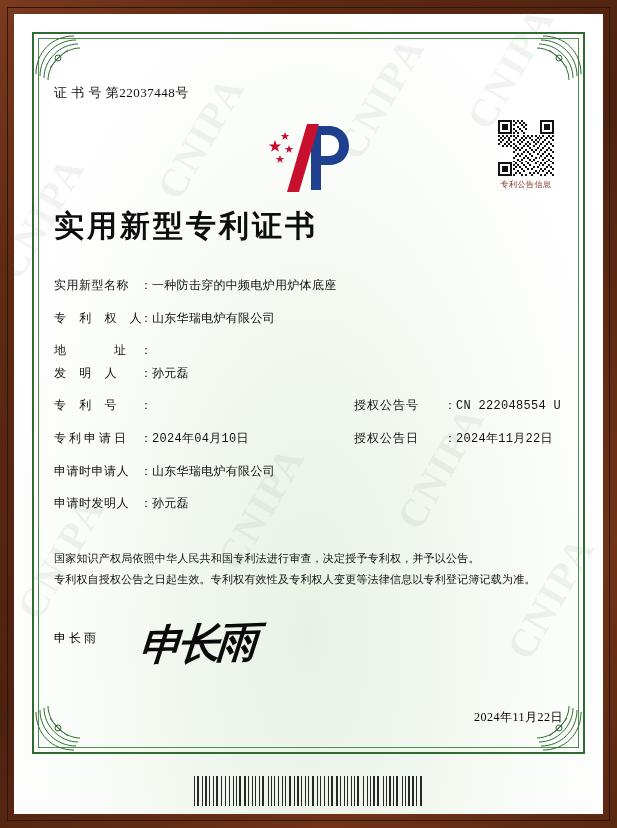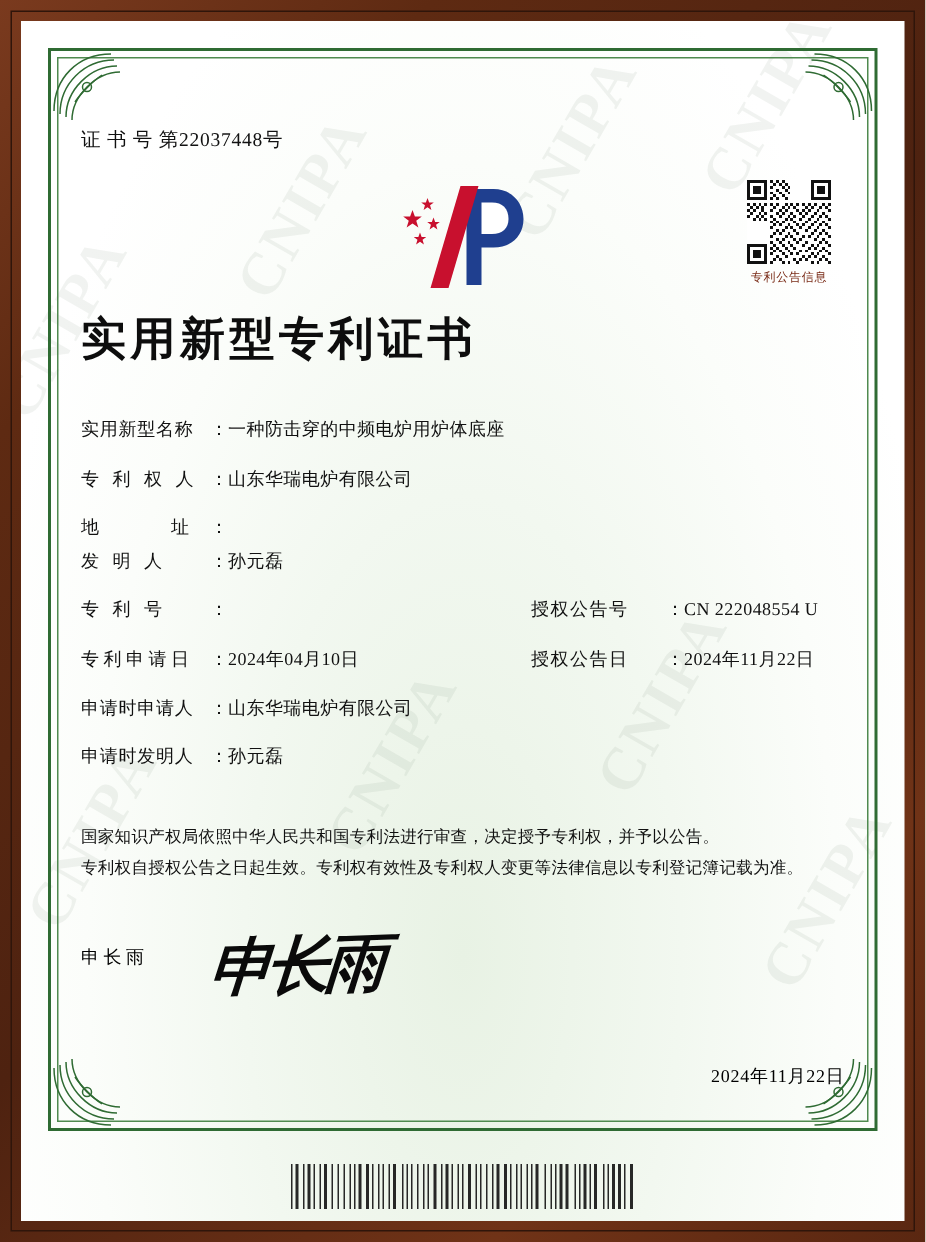--- a/index.html
+++ b/index.html
@@ -138,20 +138,21 @@
     color: #0d0d0d;
     margin-top: 4px;
     font-family: "Liberation Serif", serif;
   }
 
   .fields {
     margin-top: 30px;
     font-size: 12px;
     color: #111;
     line-height: 1.55;
+    font-family: Liberation Mono, monospace;
   }
   .field-row {
     display: flex;
     margin-bottom: 14px;
   }
   .field-row.tight { margin-bottom: 4px; }
   .field-label {
     width: 86px;
     flex: 0 0 86px;
     letter-spacing: 3px;

